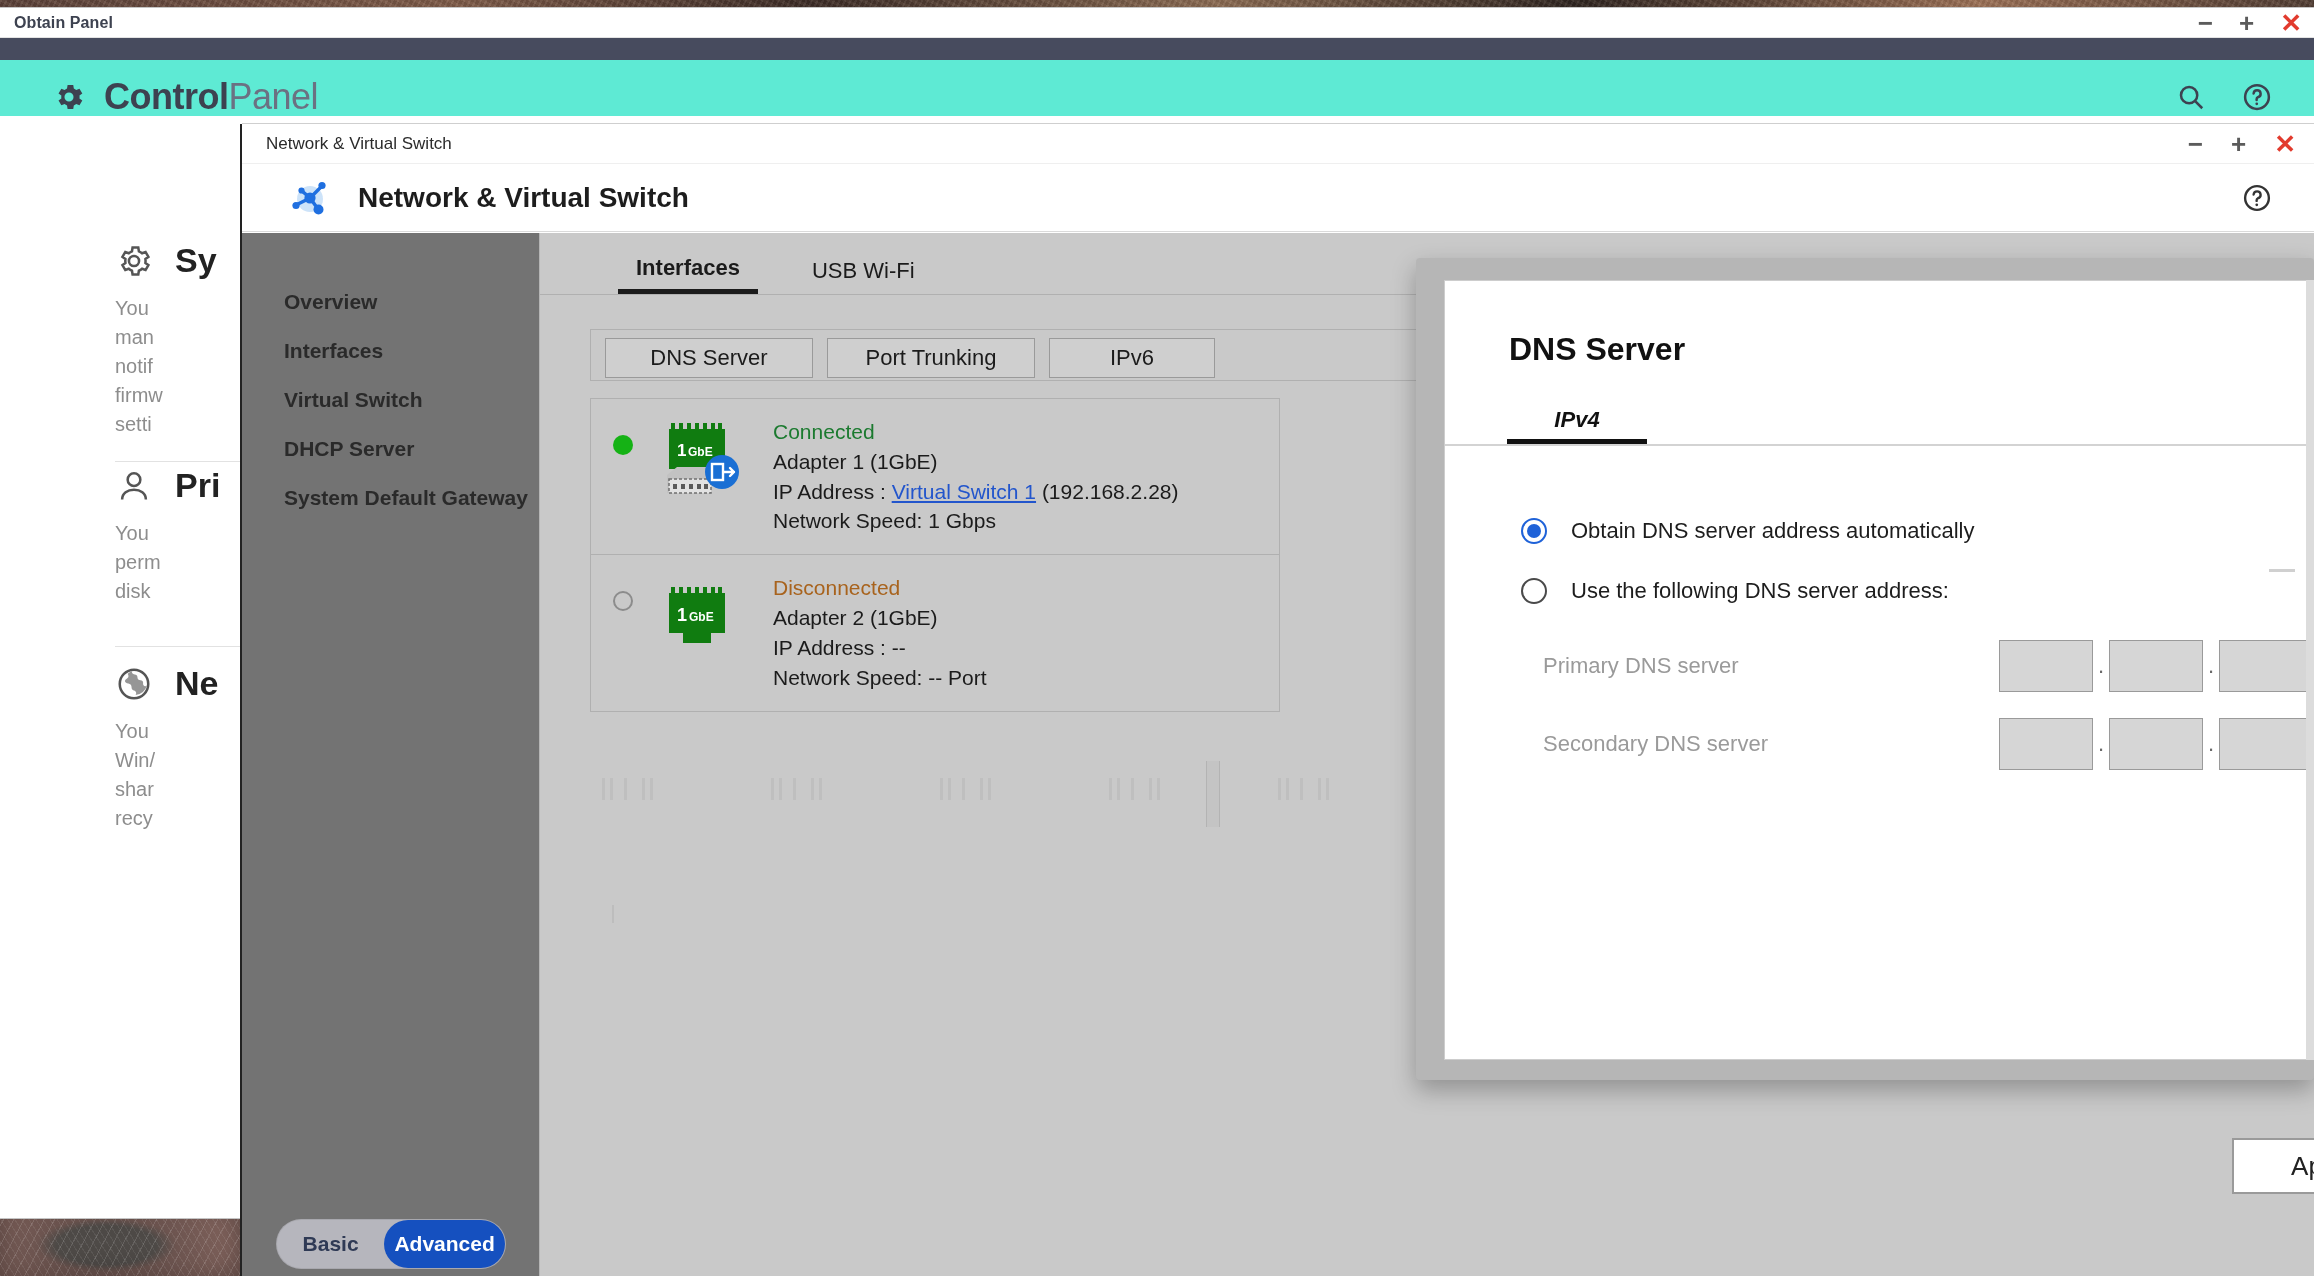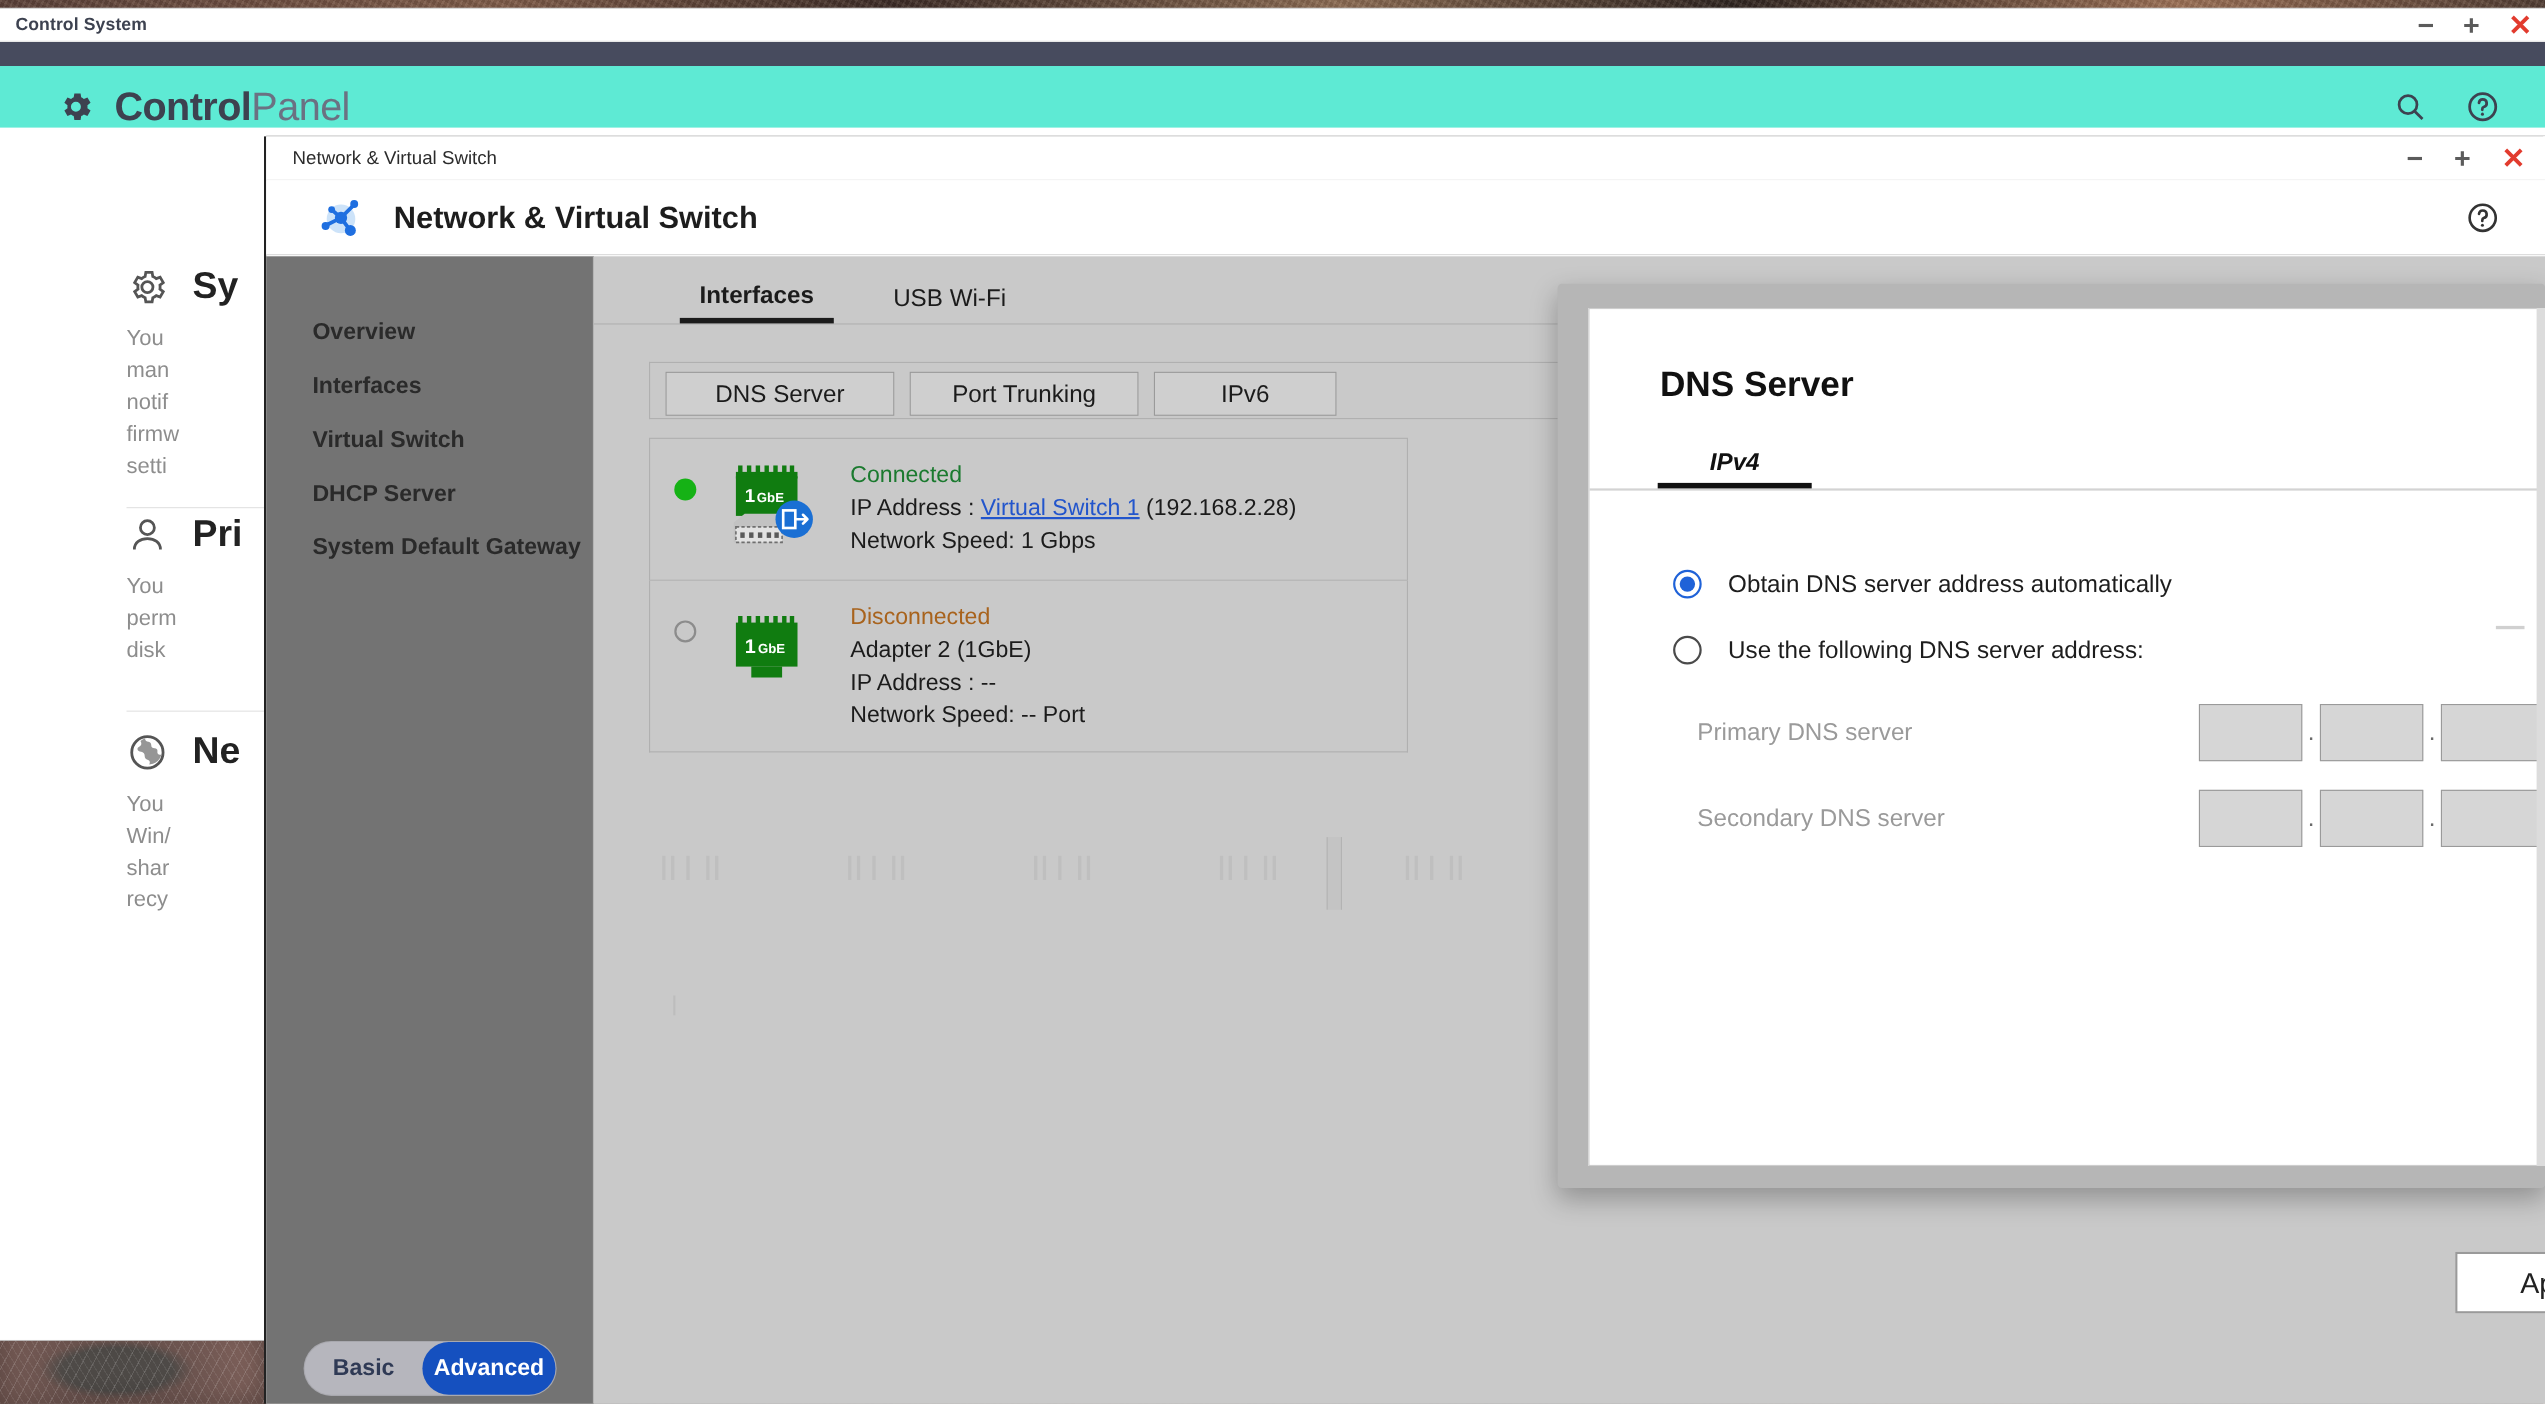--- a/index.html
+++ b/index.html
@@ -192,21 +192,21 @@
 <body>
 
 <div id="desktop">
   <div id="desktop-noise"></div>
 </div>
 <div id="wall-bottom"></div>
 
 <div id="cp-window">
 
   <div id="cp-titlebar">
-    <div class="cp-title">Control System</div>
+    <div class="cp-title">Obtain Panel</div>
     <div class="win-ctl-group">
       <span class="win-btn">−</span>
       <span class="win-btn">+</span>
       <span class="win-btn close">✕</span>
     </div>
   </div>
 
   <div id="cp-accentbar"></div>
 
   <div id="cp-header">
@@ -378,20 +378,21 @@
                 <rect x="28" y="61" width="4" height="5"></rect>
                 <rect x="36" y="61" width="4" height="5"></rect>
                 <rect x="43" y="61" width="4" height="5"></rect>
               </g>
             <circle cx="61" cy="49" r="17" fill="#1a6fd4"></circle>
             <rect x="51" y="41" width="11" height="16" fill="none" stroke="#fff" stroke-width="2.4"></rect>
             <path d="M63 49 H73 M69 45 L73 49 L69 53" stroke="#fff" stroke-width="2.4" fill="none" stroke-linecap="round" stroke-linejoin="round"></path>
           </svg>
           <div class="info">
             <div class="st-connected">Connected</div>
+            <div>Adapter 1 (1GbE)</div>
             <div><span>IP Address : </span><a href="#">Virtual Switch 1</a><span> (192.168.2.28)</span></div>
             <div><span>Network Speed</span><span>: 1 Gbps</span></div>
           </div>
         </div>
 
         <div class="adapter">
           <div class="radio">
             <div class="radio-ring"></div>
           </div>
           <svg class="nic" viewBox="0 0 92 86" style="margin-top:14px">

